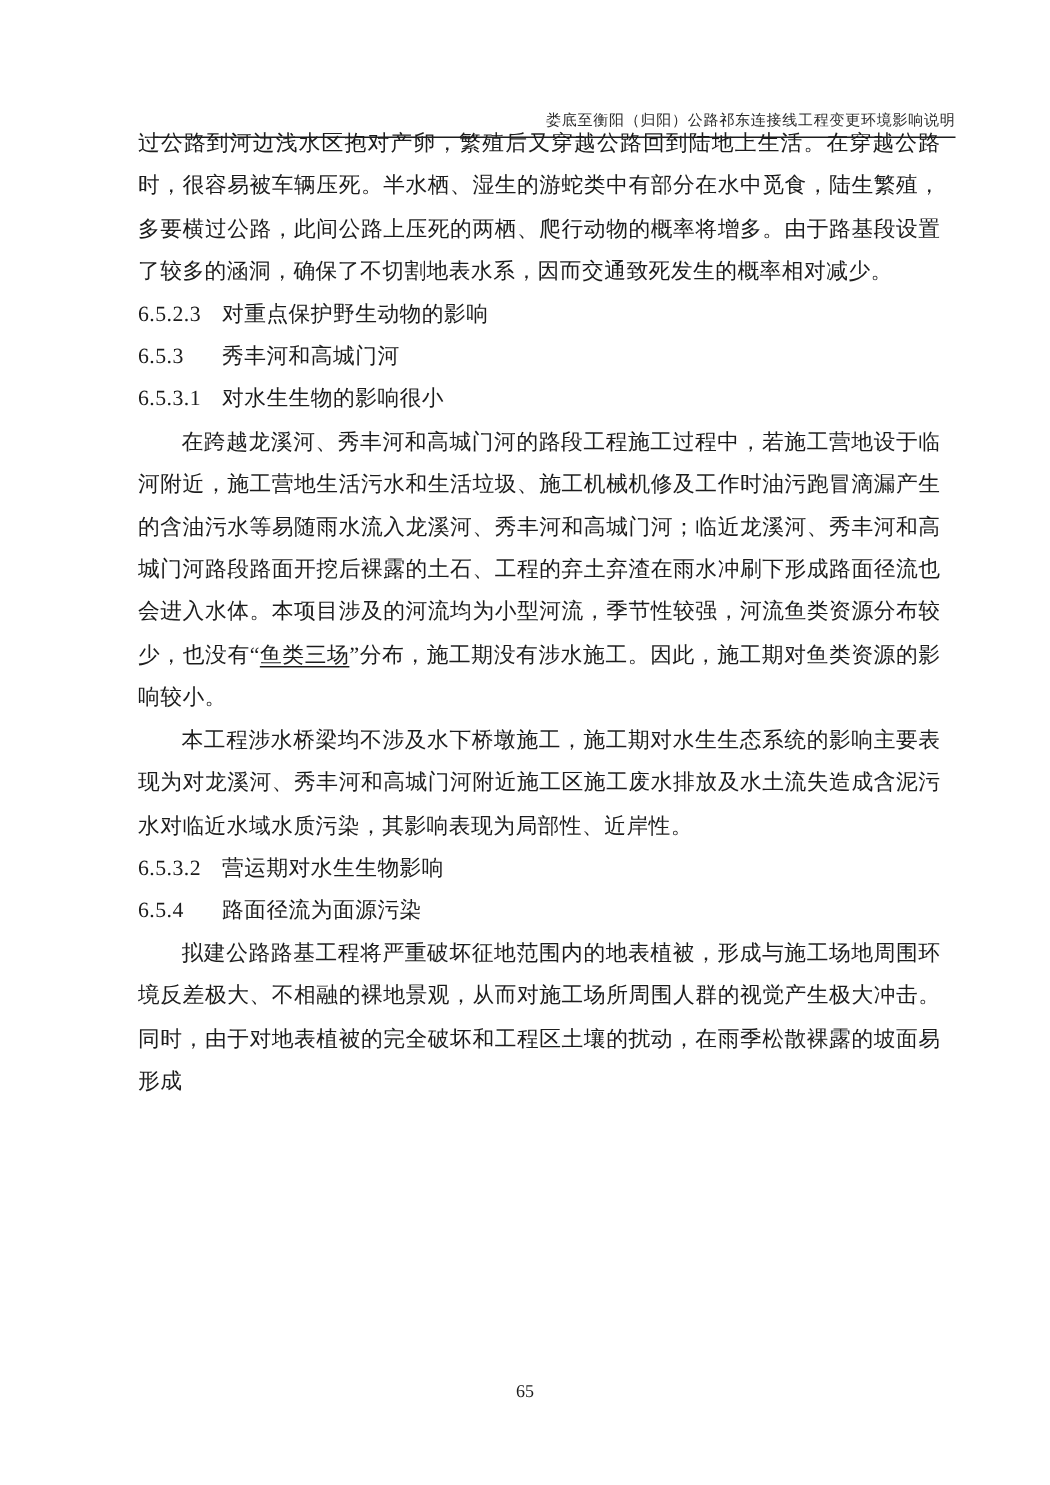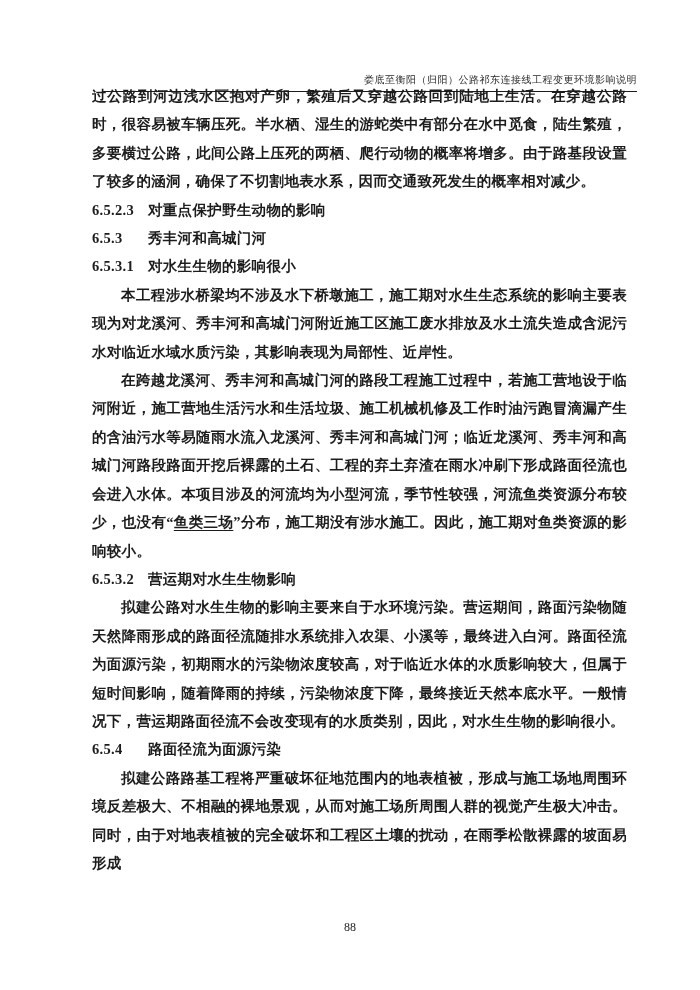--- a/index.html
+++ b/index.html
@@ -40,30 +40,29 @@
     left: 92px;
     width: 535px;
     font-size: 14.5px;
     line-height: 28.4px;
     text-align: justify;
     letter-spacing: 0.3px;
   }
   .para {
     margin: 0;
     text-indent: 2em;
-    font-weight: bold;
   }
   .para.no-indent {
     text-indent: 0;
   }
   .heading {
     margin: 0;
     font-size: 14.5px;
     line-height: 28.4px;
-    font-weight: bold;
+    font-weight: normal;
     text-align: left;
   }
   .h-num {
     display: inline-block;
     min-width: 56px;
     font-family: "Liberation Serif", serif;
   }
   .underline-term {
     text-decoration: underline;
     text-underline-offset: 3px;
@@ -90,30 +89,29 @@
 
   <p class="para no-indent">过公路到河边浅水区抱对产卵，繁殖后又穿越公路回到陆地上生活。在穿越公路时，很容易被车辆压死。半水栖、湿生的游蛇类中有部分在水中觅食，陆生繁殖，多要横过公路，此间公路上压死的两栖、爬行动物的概率将增多。由于路基段设置了较多的涵洞，确保了不切割地表水系，因而交通致死发生的概率相对减少。</p>
 
   <p class="heading"><span class="h-num">6.5.2.3</span><span class="h-title">对重点保护野生动物的影响</span></p>
 
 
   <p class="heading"><span class="h-num">6.5.3</span><span class="h-title">秀丰河和高城门河</span></p>
 
   <p class="heading"><span class="h-num">6.5.3.1</span><span class="h-title">对水生生物的影响很小</span></p>
 
+  <p class="para"><span>在跨越龙溪河、秀丰河和高城门河的路段工程施工过程中，若施工营地设于临河附近，施工营地生活污水和生活垃圾、施工机械机修及工作时油污跑冒滴漏产生的含油污水等易随雨水流入龙溪河、秀丰河和高城门河；临近龙溪河、秀丰河和高城门河路段路面开挖后裸露的土石、工程的弃土弃渣在雨水冲刷下形成路面径流也会进入水体。本项目涉及的河流均为小型河流，季节性较强，河流鱼类资源分布较少，也没有“</span><span class="underline-term">鱼类三场</span><span>”分布，施工期没有涉水施工。因此，施工期对鱼类资源的影响较小。</span></p>
+
   <p class="para">本工程涉水桥梁均不涉及水下桥墩施工，施工期对水生生态系统的影响主要表现为对龙溪河、秀丰河和高城门河附近施工区施工废水排放及水土流失造成含泥污水对临近水域水质污染，其影响表现为局部性、近岸性。</p>
-
-  <p class="para"><span>在跨越龙溪河、秀丰河和高城门河的路段工程施工过程中，若施工营地设于临河附近，施工营地生活污水和生活垃圾、施工机械机修及工作时油污跑冒滴漏产生的含油污水等易随雨水流入龙溪河、秀丰河和高城门河；临近龙溪河、秀丰河和高城门河路段路面开挖后裸露的土石、工程的弃土弃渣在雨水冲刷下形成路面径流也会进入水体。本项目涉及的河流均为小型河流，季节性较强，河流鱼类资源分布较少，也没有“</span><span class="underline-term">鱼类三场</span><span>”分布，施工期没有涉水施工。因此，施工期对鱼类资源的影响较小。</span></p>
 
   <p class="heading"><span class="h-num">6.5.3.2</span><span class="h-title">营运期对水生生物影响</span></p>
 
-  <p class="para">拟建公路对水生生物的影响主要来自于水环境污染。营运期间，路面污染物随天然降雨形成的路面径流随排水系统排入农渠、小溪等，最终进入白河。路面径流为面源污染，初期雨水的污染物浓度较高，对于临近水体的水质影响较大，但属于短时间影响，随着降雨的持续，污染物浓度下降，最终接近天然本底水平。一般情况下，营运期路面径流不会改变现有的水质类别，因此，对水生生物的影响很小。</p>
 
   <p class="heading"><span class="h-num">6.5.4</span><span class="h-title">路面径流为面源污染</span></p>
 
 
   <p class="para">拟建公路路基工程将严重破坏征地范围内的地表植被，形成与施工场地周围环境反差极大、不相融的裸地景观，从而对施工场所周围人群的视觉产生极大冲击。同时，由于对地表植被的完全破坏和工程区土壤的扰动，在雨季松散裸露的坡面易形成</p>
 
 </div>
 
 <div class="page-footer">
-  <span>88</span>
+  <span>65</span>
 </div>
 
 </body></html>

